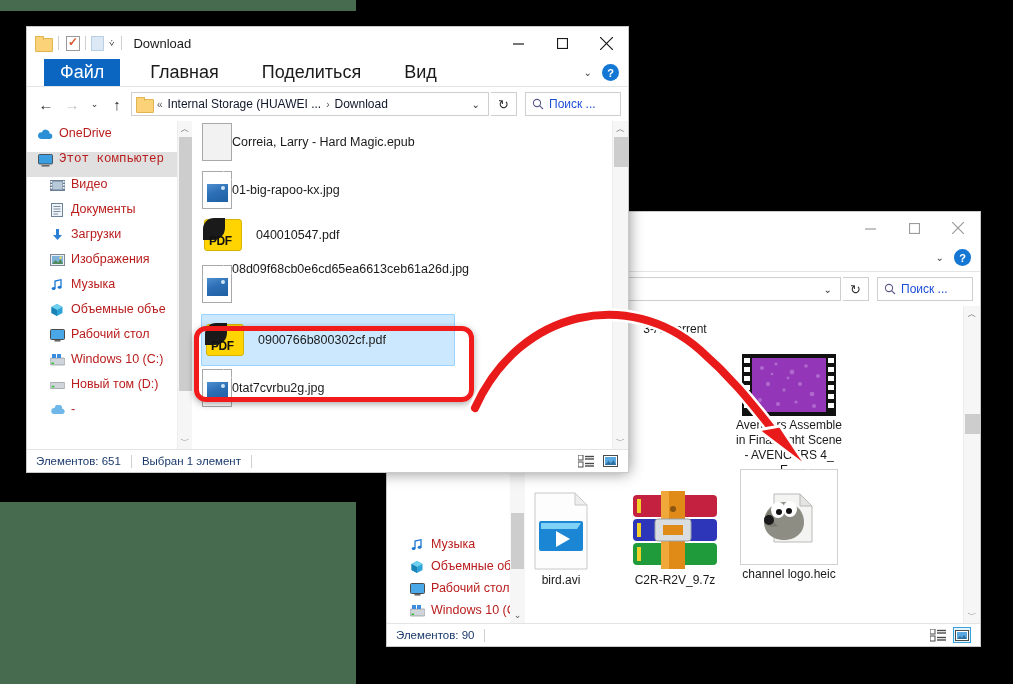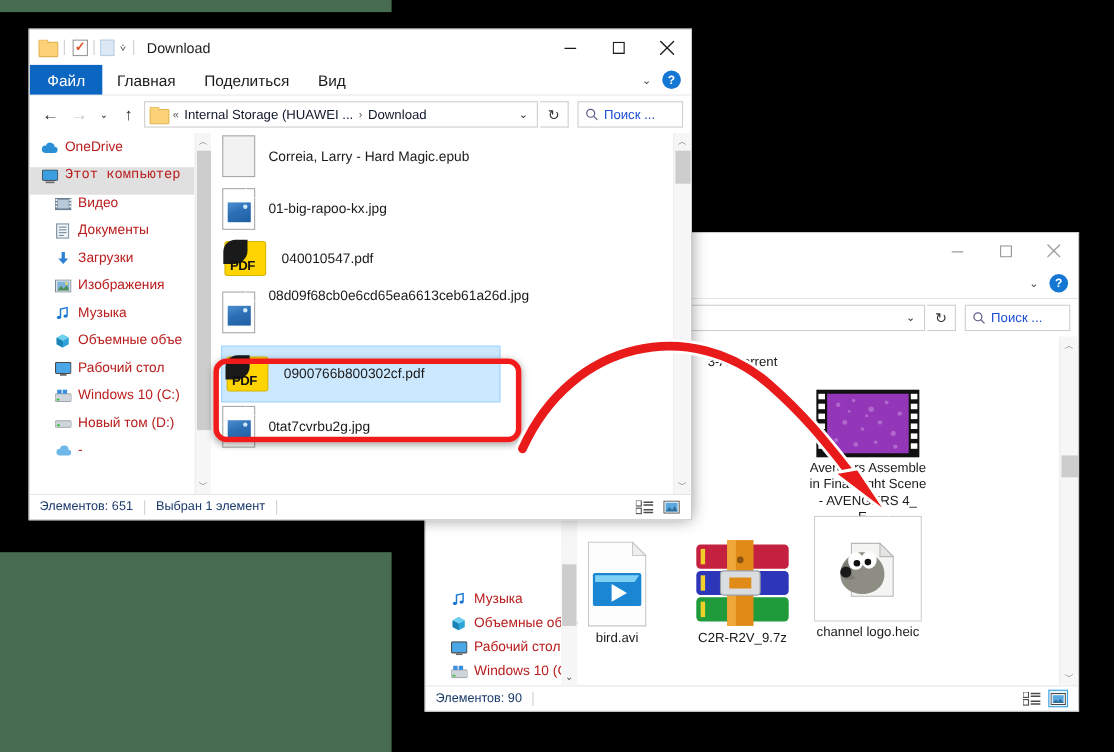--- a/index.html
+++ b/index.html
@@ -36,21 +36,21 @@
   .qa-new { width:13px; height:15px; background:#dce9f5; border:1px solid #b8cfe4; }
   .qa-caret { font-size:9px; color:#333; margin-left:5px; }
   .title-text { font-size:13px; color:#1a1a1a; margin-left:4px; }
   .wbtns { margin-left:auto; display:flex; height:32px; }
   .wbtn { width:44px; height:32px; display:flex; align-items:center; justify-content:center; font-size:13px; color:#222; }
   .wbtn.dim { color:#b4b4b4; }
   .wbtn svg { display:block; }
 
   
   .ribbon { height:28px; display:flex; align-items:stretch; background:#fff; border-bottom:1px solid #e4e4e4; flex:none; }
-  .rtab { padding:0 13px; display:flex; align-items:center; font-size:14px; color:#1a1a1a; }
+  .rtab { padding:0 13px; display:flex; align-items:center; font-size:18px; color:#1a1a1a;margin-left:17px; }
   .rtab.file { background:#0b66c2; color:#fff; padding:0 16px; }
   .ribbon-right { margin-left:auto; display:flex; align-items:center; gap:10px; padding-right:9px; }
   .chev { font-size:10px; color:#444; }
   .help { width:17px; height:17px; border-radius:50%; background:#1477d3; color:#fff; font-size:11px; font-weight:bold; display:flex; align-items:center; justify-content:center; }
 
   
   .addr-row { height:34px; display:flex; align-items:center; gap:2px; padding:0 7px; background:#fff; flex:none; }
   .nav-btn { width:24px; height:24px; display:flex; align-items:center; justify-content:center; font-size:15px; color:#2b2b2b; }
   .nav-btn.dim { color:#c4c4c4; }
   .nav-btn.small { font-size:9px; width:17px; }
@@ -72,21 +72,21 @@
   .nav-item.sel { background:#e0e0e0;font-family:Liberation Mono, monospace; }
   .ni { width:16px; height:16px; flex:none; display:flex; align-items:center; justify-content:center; }
 
   
   .vsb { width:15px; background:#f6f6f6; border-left:1px solid #ededed; display:flex; flex-direction:column; align-items:center; flex:none; position:relative; }
   .vsb .ar { height:16px; font-size:9px; color:#555; display:flex; align-items:center; justify-content:center; }
   .vsb .thumb { position:absolute; left:1px; width:13px; background:#cdcdcd; }
 
   
   .flist { flex:1; overflow:hidden; position:relative; background:#fff; }
-  .frow { display:flex; align-items:center; gap:12px; padding:5px 0 5px 10px; }
+  .frow { display:flex; align-items:center; padding:5px 0 5px 10px; }
   .fname { font-size:12.5px; color:#1a1a1a; line-height:16px; max-width:250px; }
   .fsel { background:#cce8ff; border:1px solid #99d1ff; }
 
   
   .statusbar { height:23px; border-top:1px solid #e4e4e4; display:flex; align-items:center; padding:0 9px; gap:0; font-size:11.5px; color:#1a3a6b; flex:none; background:#fff; }
   .st-sep { width:1px; height:13px; background:#d0d0d0; margin:0 10px; }
   .view-btns { margin-left:auto; display:flex; gap:6px; align-items:center; }
   .vb { width:18px; height:16px; display:flex; align-items:center; justify-content:center; }
   .vb.active { border:1px solid #3aa0e0; background:#e5f3fb; }
 

